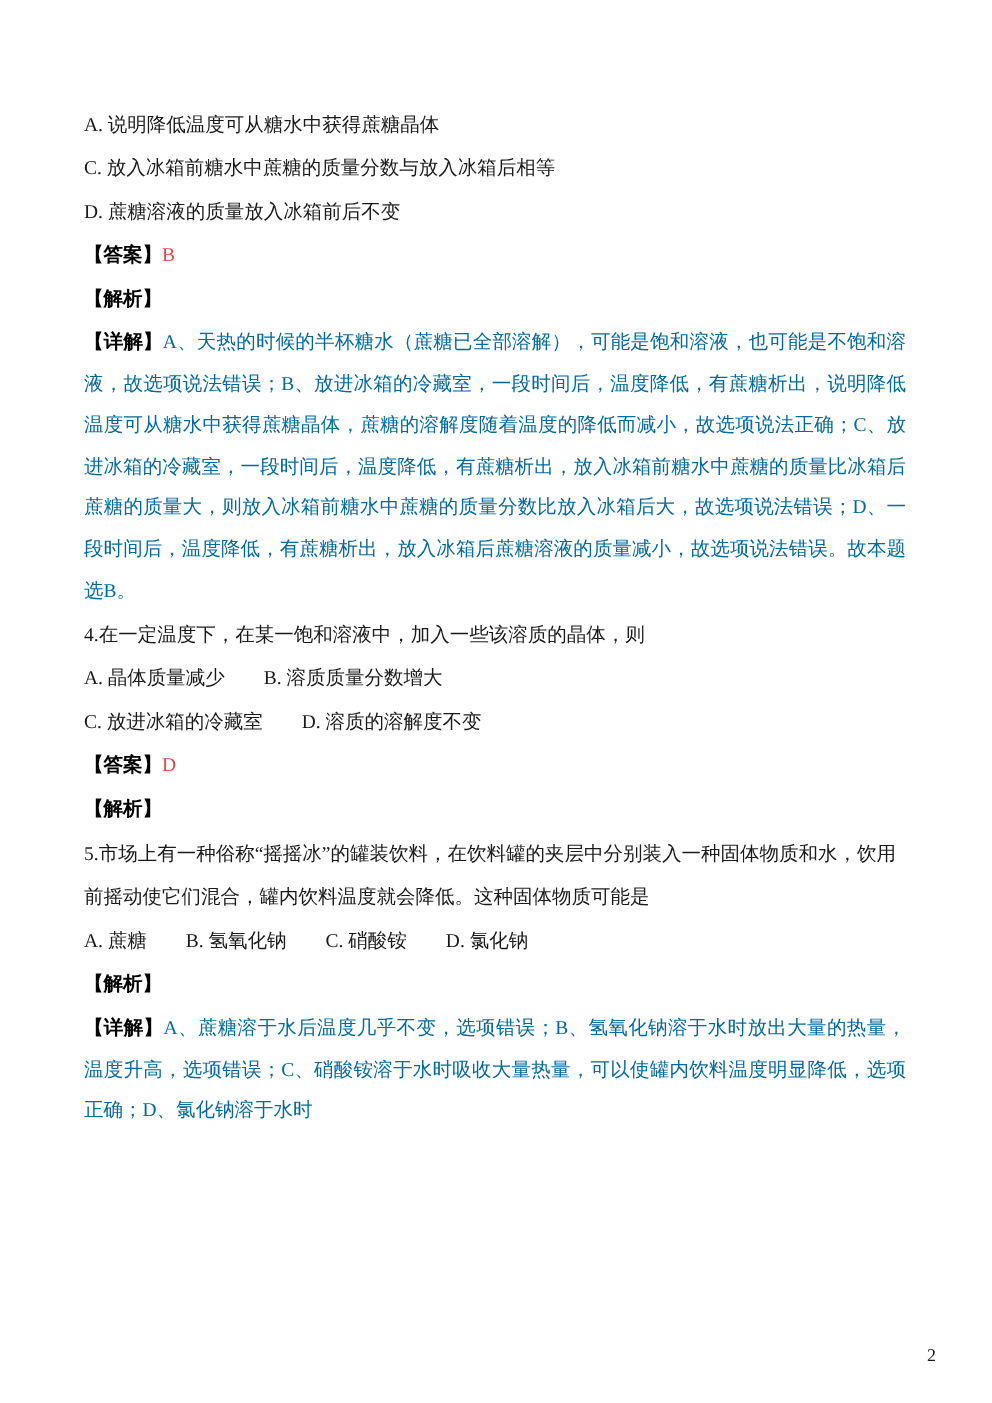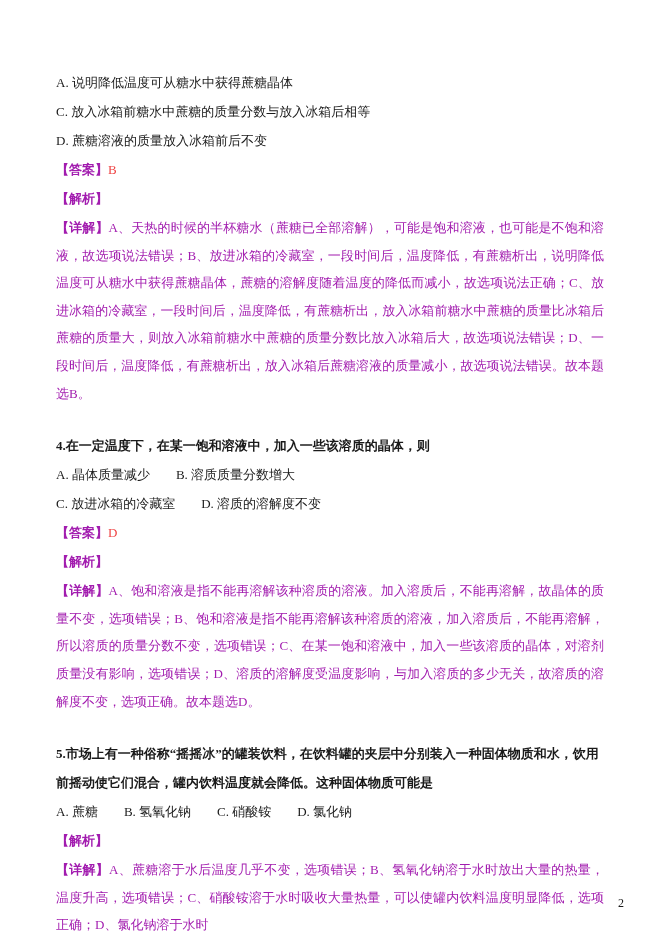--- a/index.html
+++ b/index.html
@@ -10,24 +10,24 @@
     color:#1a1a1a;
     position:relative;
     overflow:hidden;
   }
   .content{
     padding:68px 57px 0 56px;
     font-size:13px;
   }
   p{margin:0;}
   .line{line-height:29px;}
-  .stem{line-height:29px;margin-top:24px;font-weight:bold;}
+  .stem{line-height:29px;margin-top:1px;}
   .detail{line-height:27.6px;text-align:justify;margin-top:1px;}
-  .tag{color:#a21caf;font-weight:bold;}
-  .red{color:#a21caf;}
+  .tag{color:#000000;font-weight:bold;}
+  .red{color:#0369a1;}
   .ans{color:#ef4444;}
   .page-number{
     position:absolute;
     right:37px;
     top:896px;
     font-size:12px;
     color:#1a1a1a;
   }
 </style>
 </head>
@@ -40,21 +40,20 @@
   <p class="line">D. 蔗糖溶液的质量放入冰箱前后不变</p>
   <p class="line"><span class="tag">【答案】</span><span class="ans">B</span></p>
   <p class="line"><span class="tag">【解析】</span></p>
   <p class="detail"><span class="tag">【详解】</span><span class="red">A、天热的时候的半杯糖水（蔗糖已全部溶解），可能是饱和溶液，也可能是不饱和溶液，故选项说法错误；B、放进冰箱的冷藏室，一段时间后，温度降低，有蔗糖析出，说明降低温度可从糖水中获得蔗糖晶体，蔗糖的溶解度随着温度的降低而减小，故选项说法正确；C、放进冰箱的冷藏室，一段时间后，温度降低，有蔗糖析出，放入冰箱前糖水中蔗糖的质量比冰箱后蔗糖的质量大，则放入冰箱前糖水中蔗糖的质量分数比放入冰箱后大，故选项说法错误；D、一段时间后，温度降低，有蔗糖析出，放入冰箱后蔗糖溶液的质量减小，故选项说法错误。故本题选B。</span></p>
 
   <p class="stem">4.在一定温度下，在某一饱和溶液中，加入一些该溶质的晶体，则</p>
   <p class="line">A. 晶体质量减少　　B. 溶质质量分数增大</p>
   <p class="line">C. 放进冰箱的冷藏室　　D. 溶质的溶解度不变</p>
   <p class="line"><span class="tag">【答案】</span><span class="ans">D</span></p>
   <p class="line"><span class="tag">【解析】</span></p>
-  <p class="detail"><span class="tag">【详解】</span><span class="red">A、饱和溶液是指不能再溶解该种溶质的溶液。加入溶质后，不能再溶解，故晶体的质量不变，选项错误；B、饱和溶液是指不能再溶解该种溶质的溶液，加入溶质后，不能再溶解，所以溶质的质量分数不变，选项错误；C、在某一饱和溶液中，加入一些该溶质的晶体，对溶剂质量没有影响，选项错误；D、溶质的溶解度受温度影响，与加入溶质的多少无关，故溶质的溶解度不变，选项正确。故本题选D。</span></p>
 
   <p class="stem">5.市场上有一种俗称“摇摇冰”的罐装饮料，在饮料罐的夹层中分别装入一种固体物质和水，饮用前摇动使它们混合，罐内饮料温度就会降低。这种固体物质可能是</p>
   <p class="line">A. 蔗糖　　B. 氢氧化钠　　C. 硝酸铵　　D. 氯化钠</p>
   <p class="line"><span class="tag">【解析】</span></p>
   <p class="detail"><span class="tag">【详解】</span><span class="red">A、蔗糖溶于水后温度几乎不变，选项错误；B、氢氧化钠溶于水时放出大量的热量，温度升高，选项错误；C、硝酸铵溶于水时吸收大量热量，可以使罐内饮料温度明显降低，选项正确；D、氯化钠溶于水时</span></p>
 
 </div>
 
 <div class="page-number">2</div>
 

